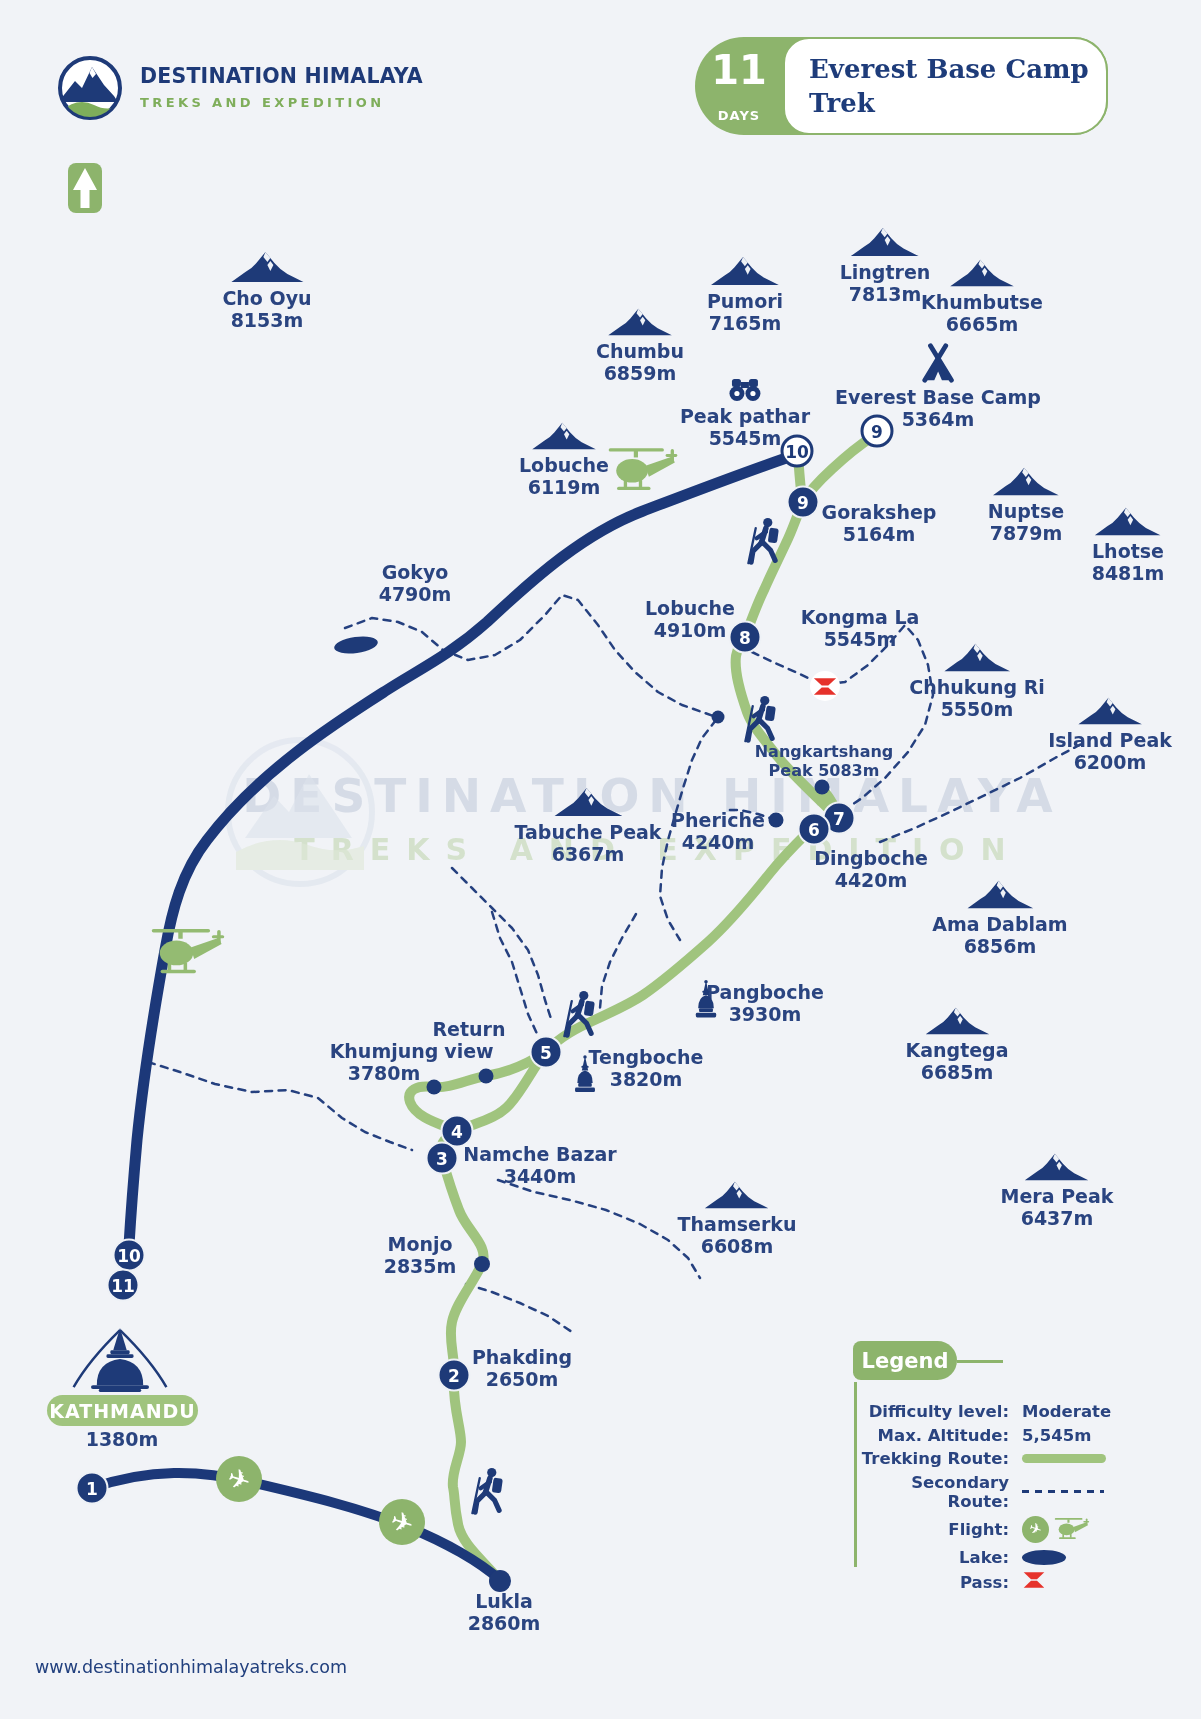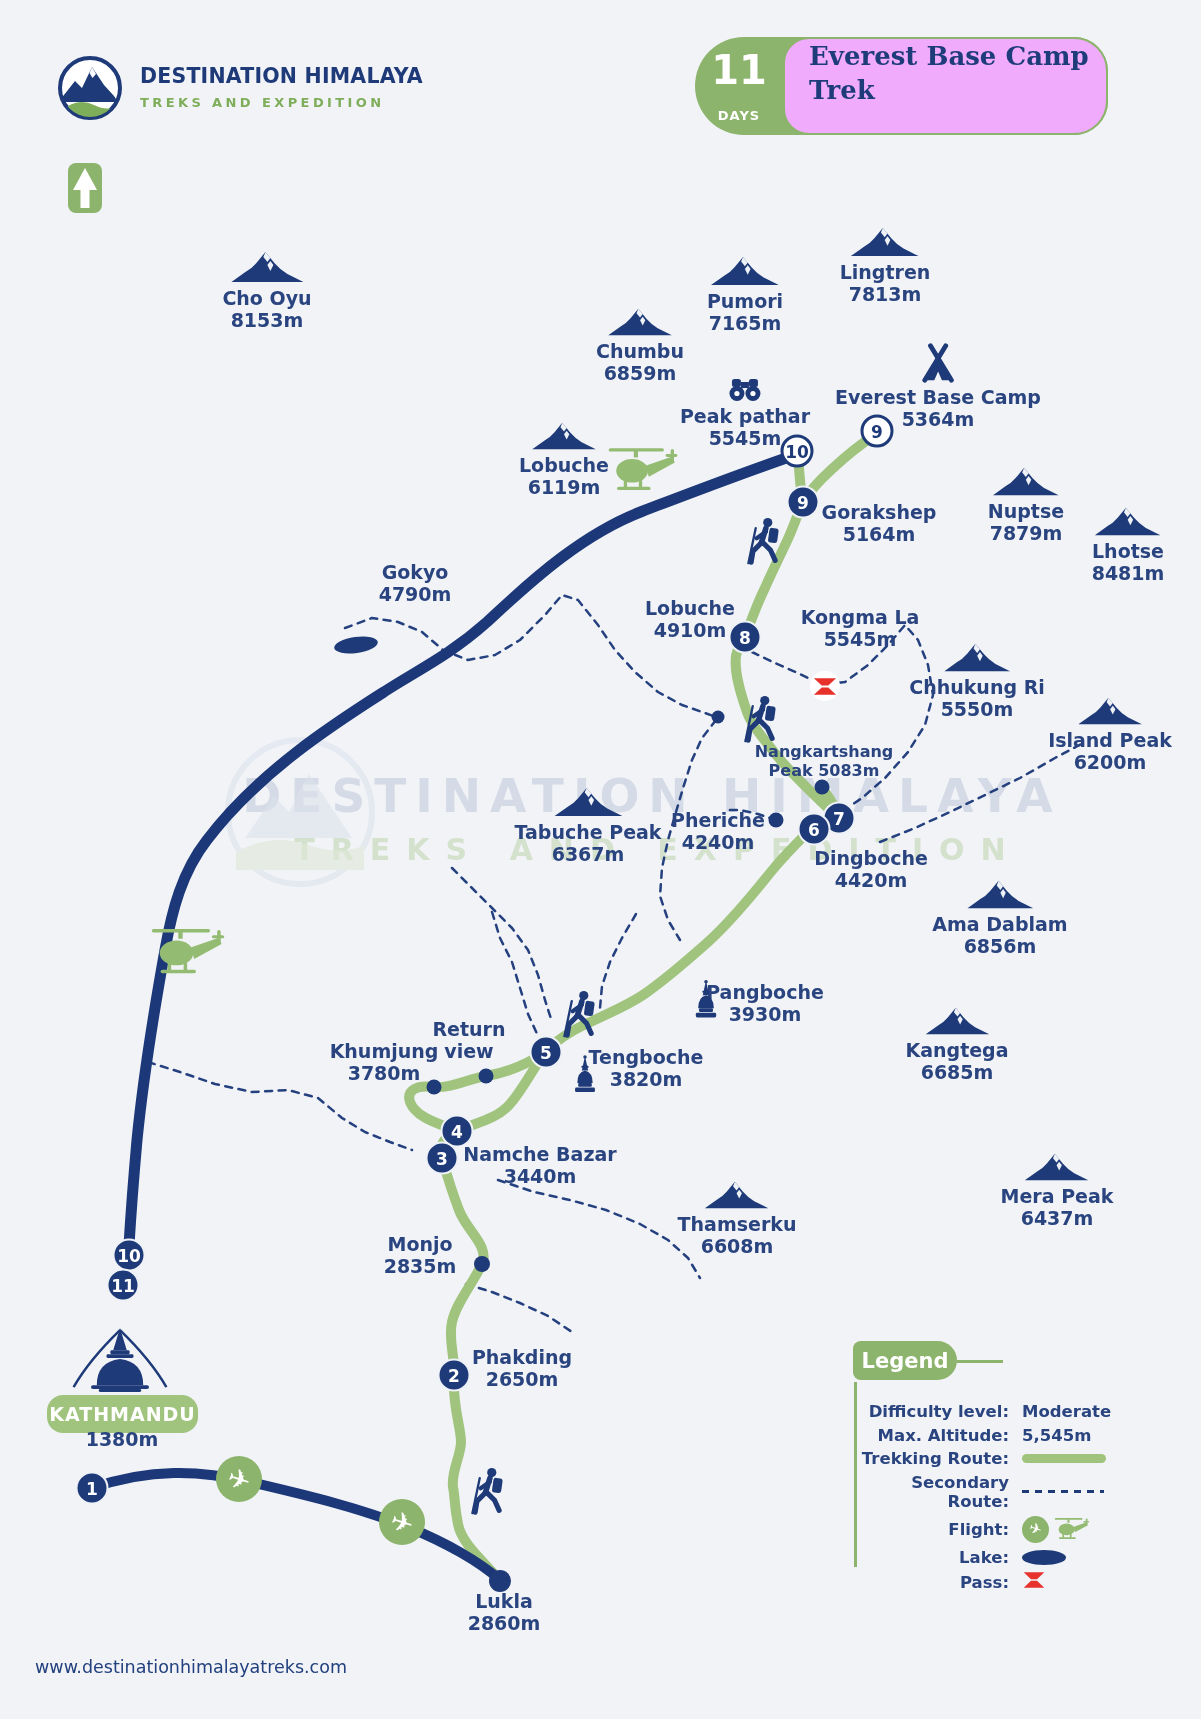--- a/index.html
+++ b/index.html
@@ -26,32 +26,32 @@
   .plane{position:absolute;z-index:4;width:46px;height:46px;border-radius:50%;background:#8db46c;color:#fff;
          display:flex;align-items:center;justify-content:center;transform:translate(-50%,-50%)}
   .plane span{font-size:27px;transform:rotate(18deg)}
   
   .logo{left:56px;top:54px;z-index:5}
   .brand{left:140px;top:64px;z-index:5}
   .brand .b1{font-size:20.5px;font-weight:bold;color:#1e3a78;letter-spacing:.2px}
   .brand .b2{font-size:13px;font-weight:bold;color:#7fae5b;letter-spacing:3.4px;margin-top:7px}
   .badge{position:absolute;left:695px;top:37px;width:413px;height:98px;background:#8db46c;
          border-radius:49px 34px 34px 49px;z-index:5}
-  .badge .white{position:absolute;left:88px;top:0;right:0;bottom:0;background:#f0abfc;border:2.5px solid #8db46c;
+  .badge .white{position:absolute;left:88px;top:0;right:0;bottom:0;background:#ffffff;border:2.5px solid #8db46c;
          border-radius:26px 34px 34px 26px;box-sizing:border-box;display:flex;flex-direction:column;
-         justify-content:space-between;padding-left:24px}
+         justify-content:center;padding-left:24px}
   .badge .t{font-family:"DejaVu Serif",serif;font-weight:bold;font-size:26px;color:#1e3c7a;line-height:34px}
   .badge .days{position:absolute;left:0;top:0;width:88px;height:98px;display:flex;flex-direction:column;
          align-items:center;justify-content:center;color:#fff}
   .badge .dnum{font-size:40px;font-weight:bold;line-height:1}
   .badge .dlab{font-size:13px;font-weight:bold;letter-spacing:1px;margin-top:18px}
   .north{position:absolute;left:68px;top:163px;width:34px;height:50px;background:#8db46c;border-radius:8px;
          display:flex;align-items:center;justify-content:center;z-index:5}
   
-  .ktm-pill{position:absolute;left:47px;top:1395px;width:151px;height:38px;background:#a0c47e;border-radius:16px;
+  .ktm-pill{position:absolute;left:47px;top:1395px;width:151px;height:31px;background:#a0c47e;border-radius:16px;
          z-index:3;display:flex;align-items:center;justify-content:center;color:#fff;font-weight:bold;
          font-size:19px;letter-spacing:1px}
   
   .legend{position:absolute;left:845px;top:1341px;width:270px;z-index:5;color:#2a4480}
   .l-tab{position:absolute;left:8px;top:0;width:104px;height:39px;background:#8db46c;
          border-radius:8px 20px 20px 8px;display:flex;align-items:center;justify-content:center;
          color:#fff;font-size:21px;font-weight:bold}
   .l-hline{position:absolute;left:112px;top:19px;width:46px;height:2.5px;background:#8db46c}
   .l-vline{position:absolute;left:9px;top:41px;width:2.5px;height:185px;background:#8db46c}
   .l-rows{position:absolute;left:0;top:61px;display:grid;grid-template-columns:164px auto;column-gap:13px;
@@ -246,20 +246,27 @@
       </svg>
     <div>Pumori</div>
     <div>7165m</div>
   </div>
   <div class="place" style="left:885px;top:226px">
     <svg class="mtn-ic" width="70" height="32">
         <use href="#mtn"></use>
       </svg>
     <div>Lingtren</div>
     <div>7813m</div>
+  </div>
+  <div class="place" style="left:982px;top:258px">
+    <svg class="mtn-ic" width="66" height="30">
+        <use href="#mtn"></use>
+      </svg>
+    <div>Khumbutse</div>
+    <div>6665m</div>
   </div>
   <div class="place" style="left:640px;top:307px">
     <svg class="mtn-ic" width="66" height="30">
         <use href="#mtn"></use>
       </svg>
     <div>Chumbu</div>
     <div>6859m</div>
   </div>
   <div class="place" style="left:1026px;top:466px">
     <svg class="mtn-ic" width="68" height="31">

